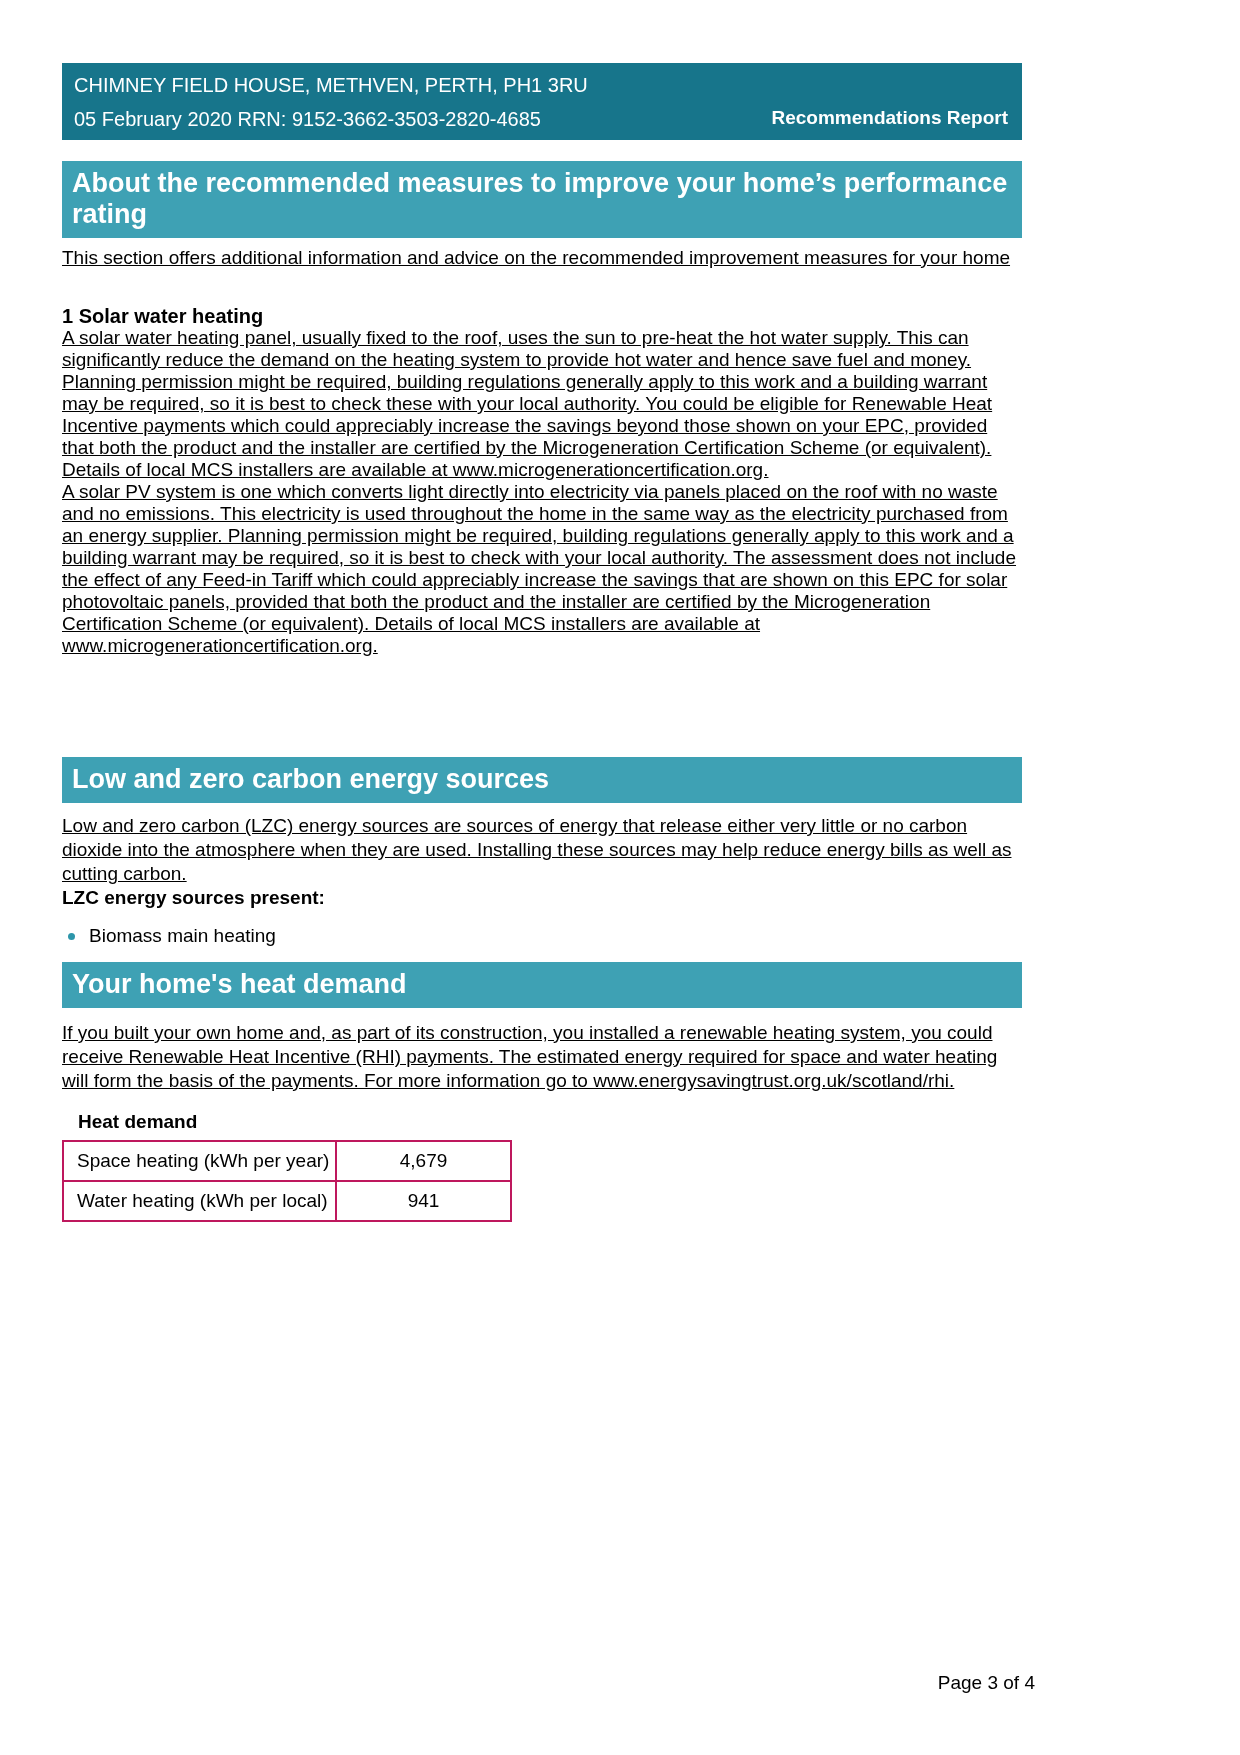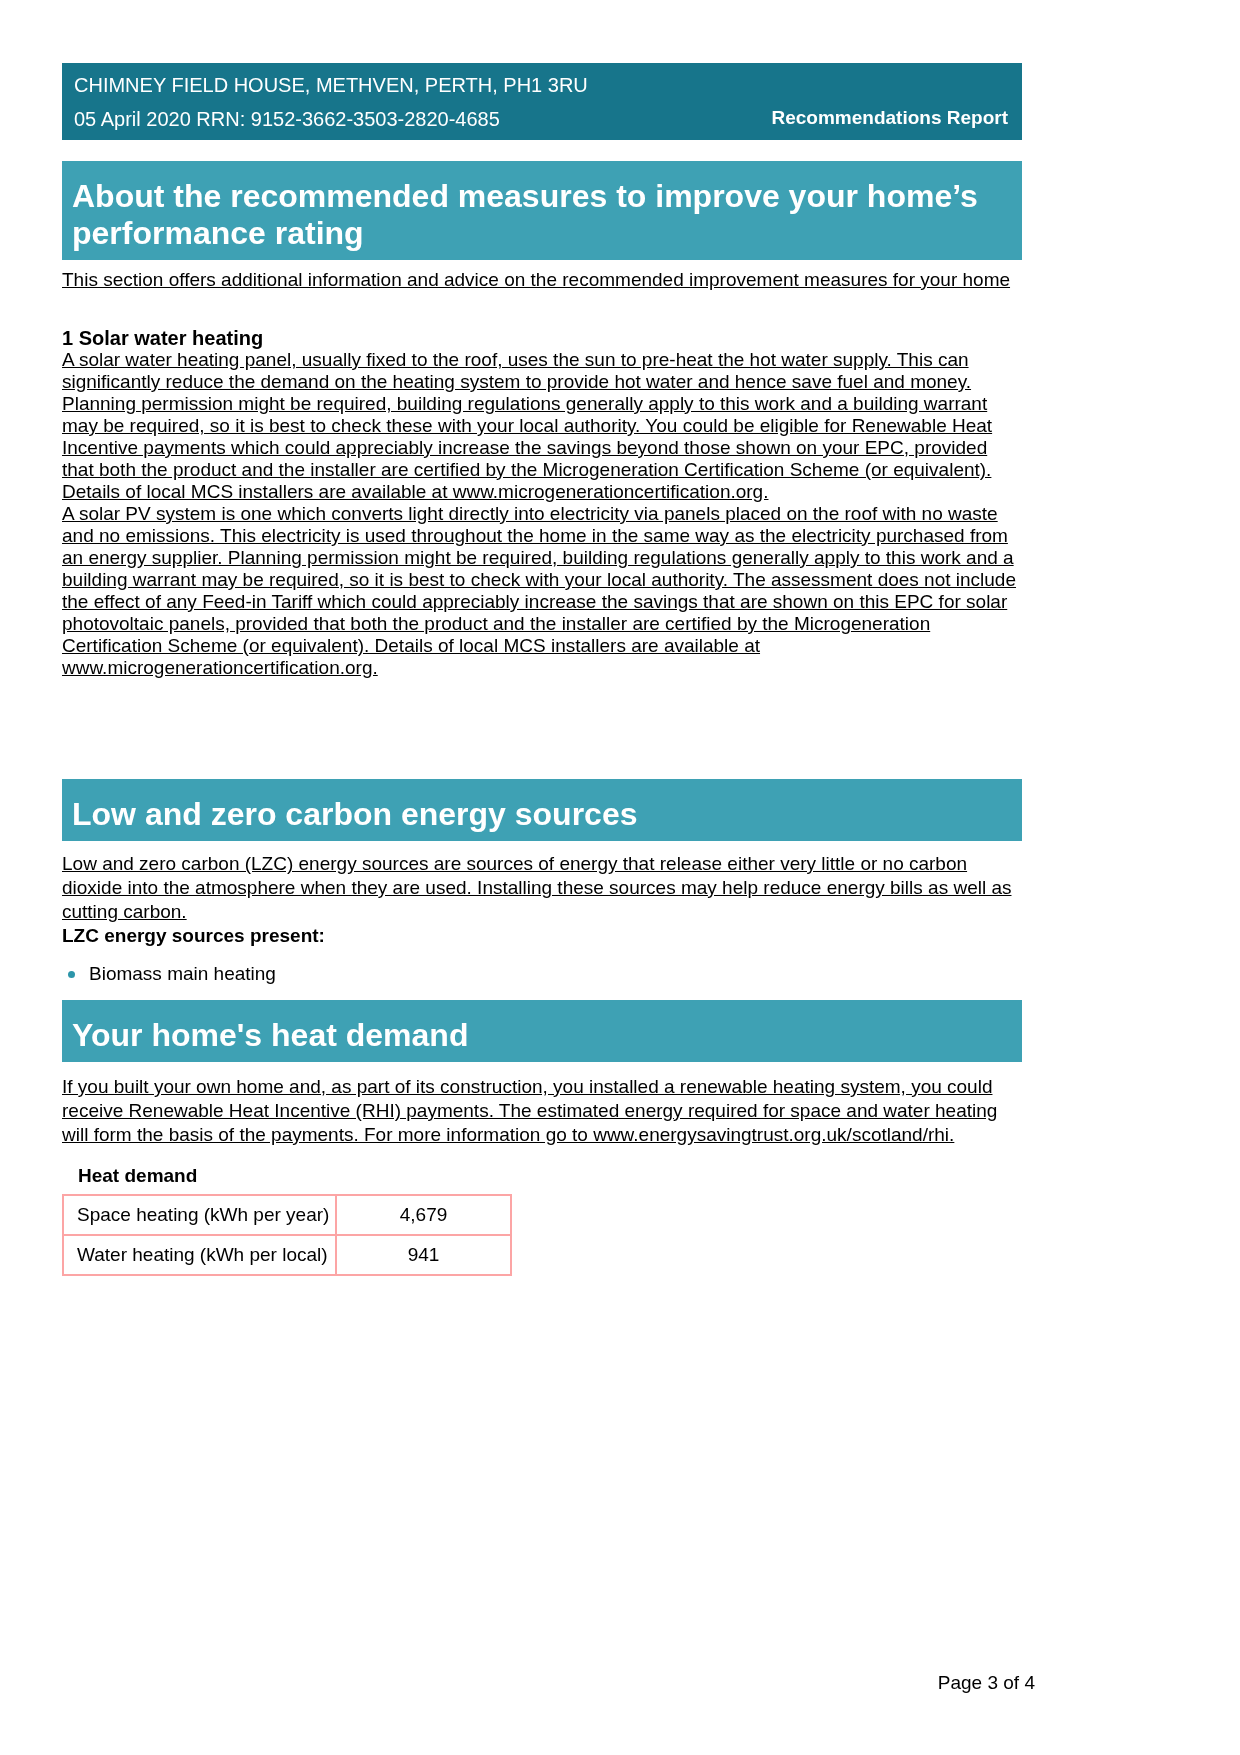--- a/index.html
+++ b/index.html
@@ -29,23 +29,23 @@
   .hdr-title {
     align-self: flex-end;
     font-size: 19px;
     font-weight: bold;
     line-height: 28px;
   }
   .section-bar {
     margin: 0 62px;
     background: #3EA1B4;
     color: #ffffff;
-    font-size: 32px;
+    font-size: 27px;
     font-weight: bold;
-    padding: 17px 10px 8px 10px;
+    padding: 7px 10px 8px 10px;
   }
   .bar-about { margin-top: 21px; }
   .bar-lzc   { margin-top: 100px; }
   .bar-heat  { margin-top: 14px; }
   .body-text {
     margin: 0 62px;
     font-size: 19px;
     line-height: 22px;
     text-decoration: underline;
   }
@@ -82,21 +82,21 @@
     margin: 18px 62px 0 78px;
     font-size: 19px;
     font-weight: bold;
     line-height: 22px;
   }
   .heat-table {
     margin: 7px 62px 0 62px;
     border-collapse: collapse;
   }
   .heat-table td {
-    border: 2px solid #fca5a5;
+    border: 2px solid #be185d;
     font-size: 19px;
     height: 40px;
     vertical-align: middle;
   }
   .heat-table td.label-cell { width: 273px; padding-left: 13px; text-align: left; }
   .heat-table td.value-cell { width: 175px; text-align: center; }
   .footer {
     position: absolute;
     top: 1672px;
     right: 49px;
@@ -104,21 +104,21 @@
   }
 </style>
 </head>
 <body>
 
 <div class="page">
 
   <header class="doc-header">
     <div class="hdr-left">
       <div class="hdr-address">CHIMNEY FIELD HOUSE, METHVEN, PERTH, PH1 3RU</div>
-      <div class="hdr-daterrn">05 April 2020 RRN: 9152-3662-3503-2820-4685</div>
+      <div class="hdr-daterrn">05 February 2020 RRN: 9152-3662-3503-2820-4685</div>
     </div>
     <div class="hdr-title">Recommendations Report</div>
   </header>
 
   <div class="section-bar bar-about">About the recommended measures to improve your home’s performance rating</div>
 
   <p class="body-text intro">This section offers additional information and advice on the recommended improvement measures for your home</p>
 
   <div>
     <div class="measure-heading">1 Solar water heating</div>

